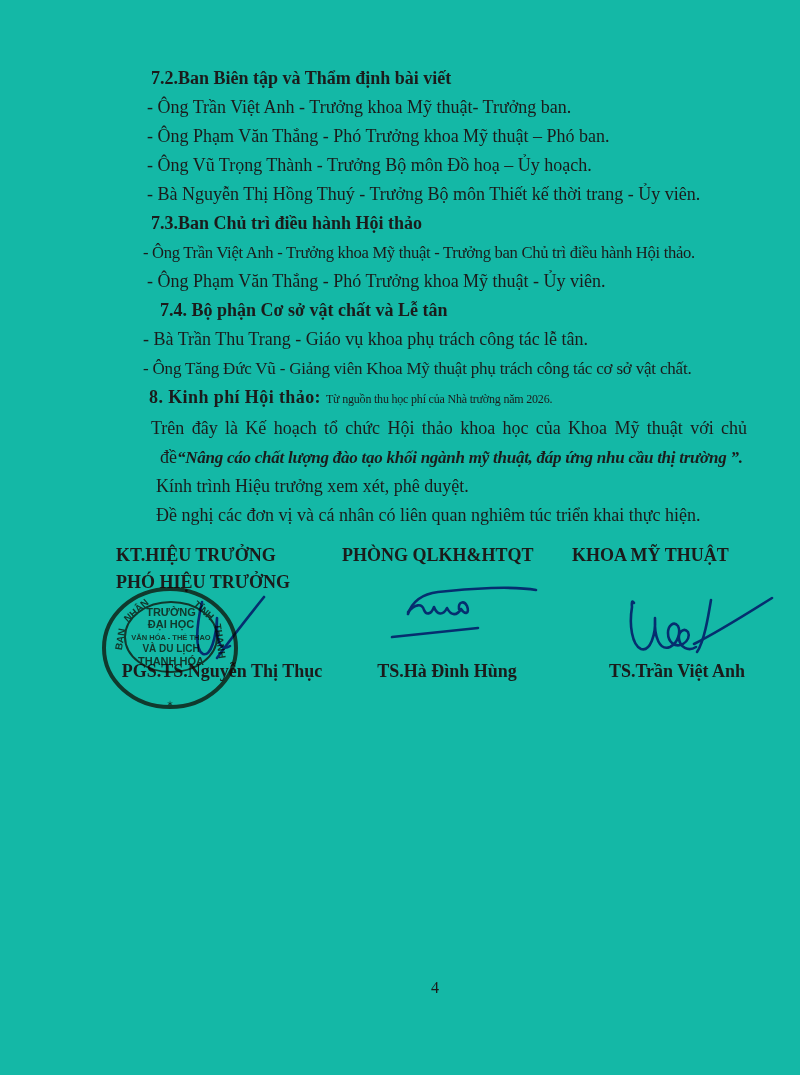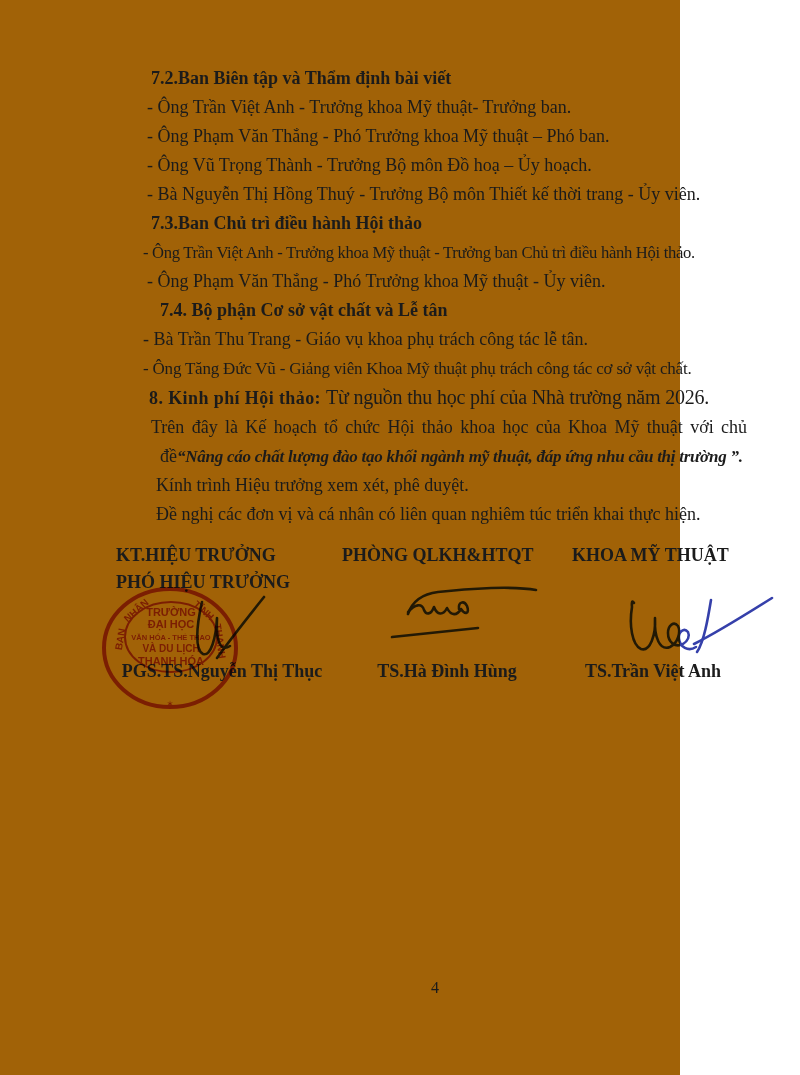--- a/index.html
+++ b/index.html
@@ -1,47 +1,47 @@
 <!DOCTYPE html>
 <html><head>
 <meta charset="utf-8">
 <style>
   * { margin:0; padding:0; box-sizing:border-box; }
   html,body { width:800px; height:1075px; background:#ffffff; overflow:hidden; }
   body { font-family:"Liberation Serif","DejaVu Serif",serif; color:#1b1b1b; }
-  .page { position:relative; width:680px; height:1075px; background:#a16207; }
+  .page { position:relative; width:800px; height:1075px; background:#14b8a6; }
 
   
   .content { position:absolute; left:143px; top:64px; width:604px; }
   .line { font-size:18px; line-height:29px; white-space:nowrap; }
   .h   { font-weight:bold; margin-left:8px; }
   .h72 { margin-left:8px; }
   .i72 { margin-left:4px; }
   .i73a{ font-size:16.6px; letter-spacing:-0.3px; }
   .i73b{ margin-left:4px; }
   .i74b{ font-size:17px; letter-spacing:-0.2px; }
   .l8  { margin-left:6px; }
   .l8 .lbl { font-weight:bold; letter-spacing:0.4px; }
-  .l8 .txt { font-size:20px; margin-left:5px; letter-spacing:-0.2px; }
+  .l8 .txt { font-size:12px; margin-left:5px; letter-spacing:-0.2px; }
   .just { margin-left:8px; width:596px; white-space:normal; text-align:justify; text-align-last:justify; }
   .qline { margin-left:-6px; }
   .qline .pre { font-size:18px;margin-left:23px; }
   .qline .q { font-weight:bold; font-style:italic; font-size:17px; letter-spacing:-0.25px; }
   .ind { margin-left:13px; }
 
   
   .sigblock { position:absolute; left:0; top:540px; width:800px; height:190px; }
   .sigcol { position:absolute; top:2px; font-weight:bold; font-size:18px; line-height:27px; white-space:nowrap; }
   .sigcol1 { left:116px; width:212px; }
   .sigcol2 { left:342px; width:210px; }
   .sigcol3 { left:572px; width:210px; }
   .signame { position:absolute; top:118px; text-align:center; font-weight:bold; font-size:18px; line-height:26px; white-space:nowrap; }
   .signame1 { left:106px; width:232px; }
   .signame2 { left:342px; width:210px; }
-  .signame3 { left:548px; width:210px; }
+  .signame3 { left:572px; width:210px; }
 
   .stamp-svg { position:absolute; left:96px; top:45px; mix-blend-mode:multiply; opacity:0.93; }
   .ink-svg { position:absolute; left:0; top:0; mix-blend-mode:multiply; }
   .stamp-text { font-family:"Liberation Sans","DejaVu Sans",sans-serif; font-weight:bold; }
 
   
   .pagenum { position:absolute; left:130px; top:976px; width:610px; text-align:center; font-size:16px; line-height:24px; }
 </style>
 </head>
 <body>

